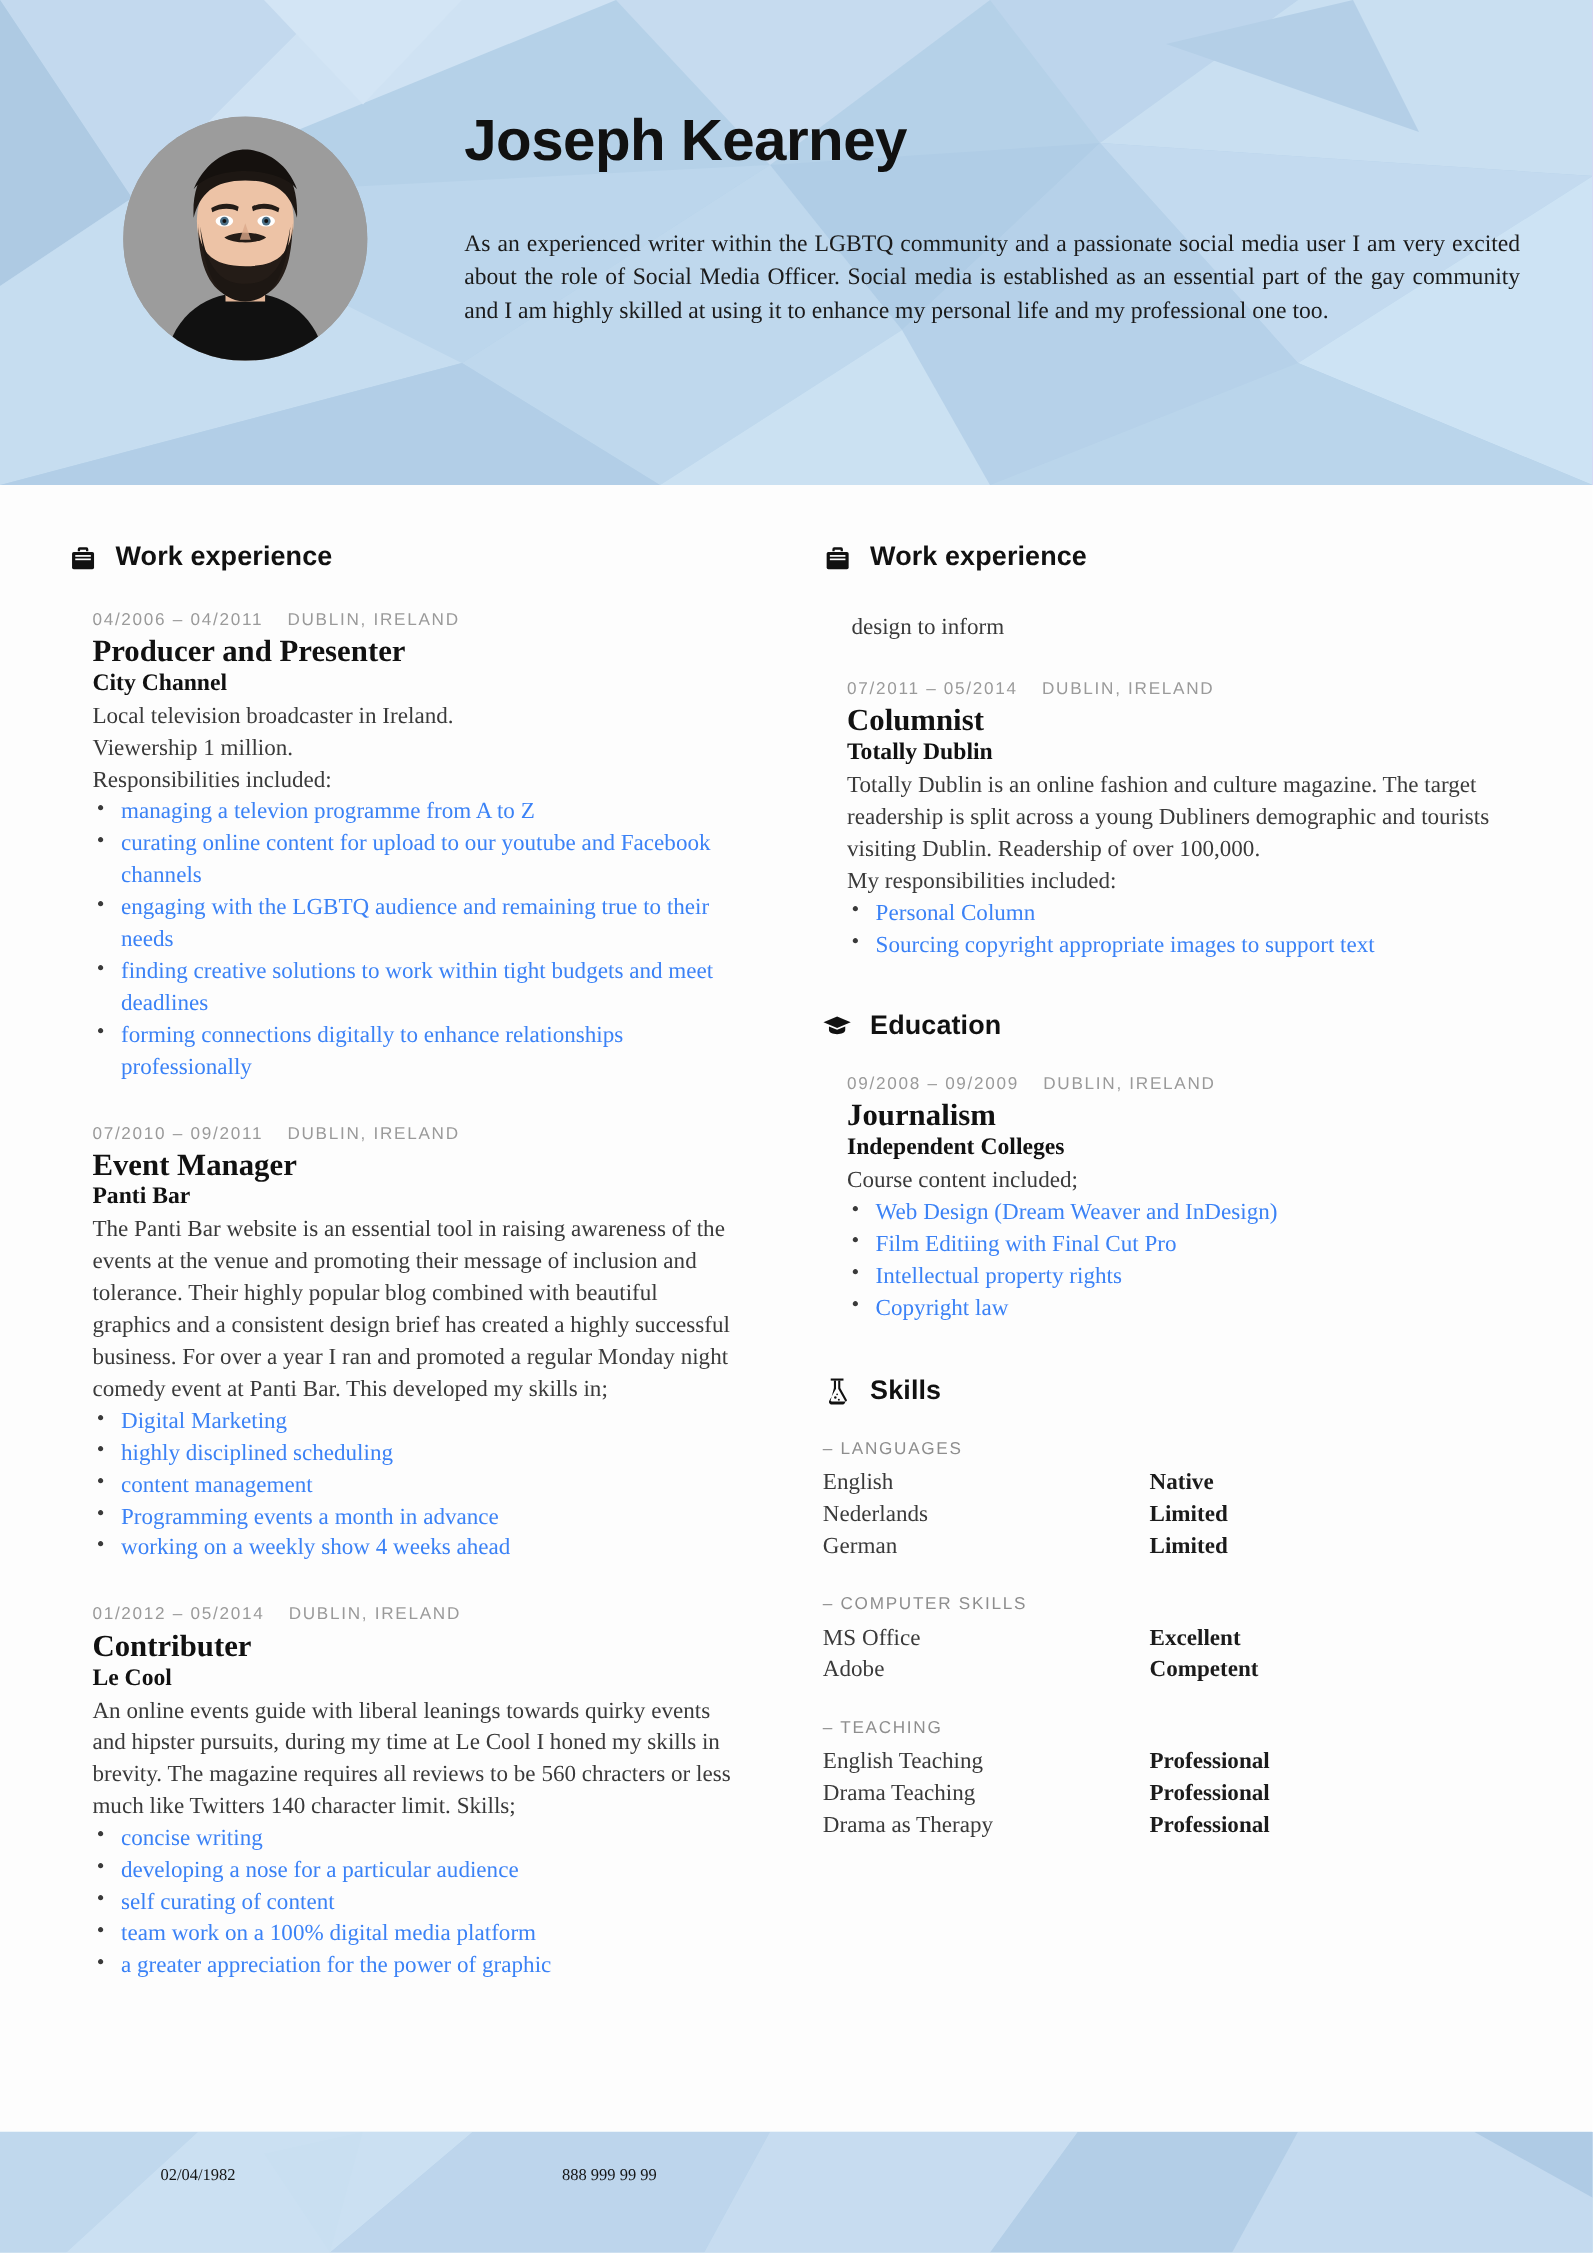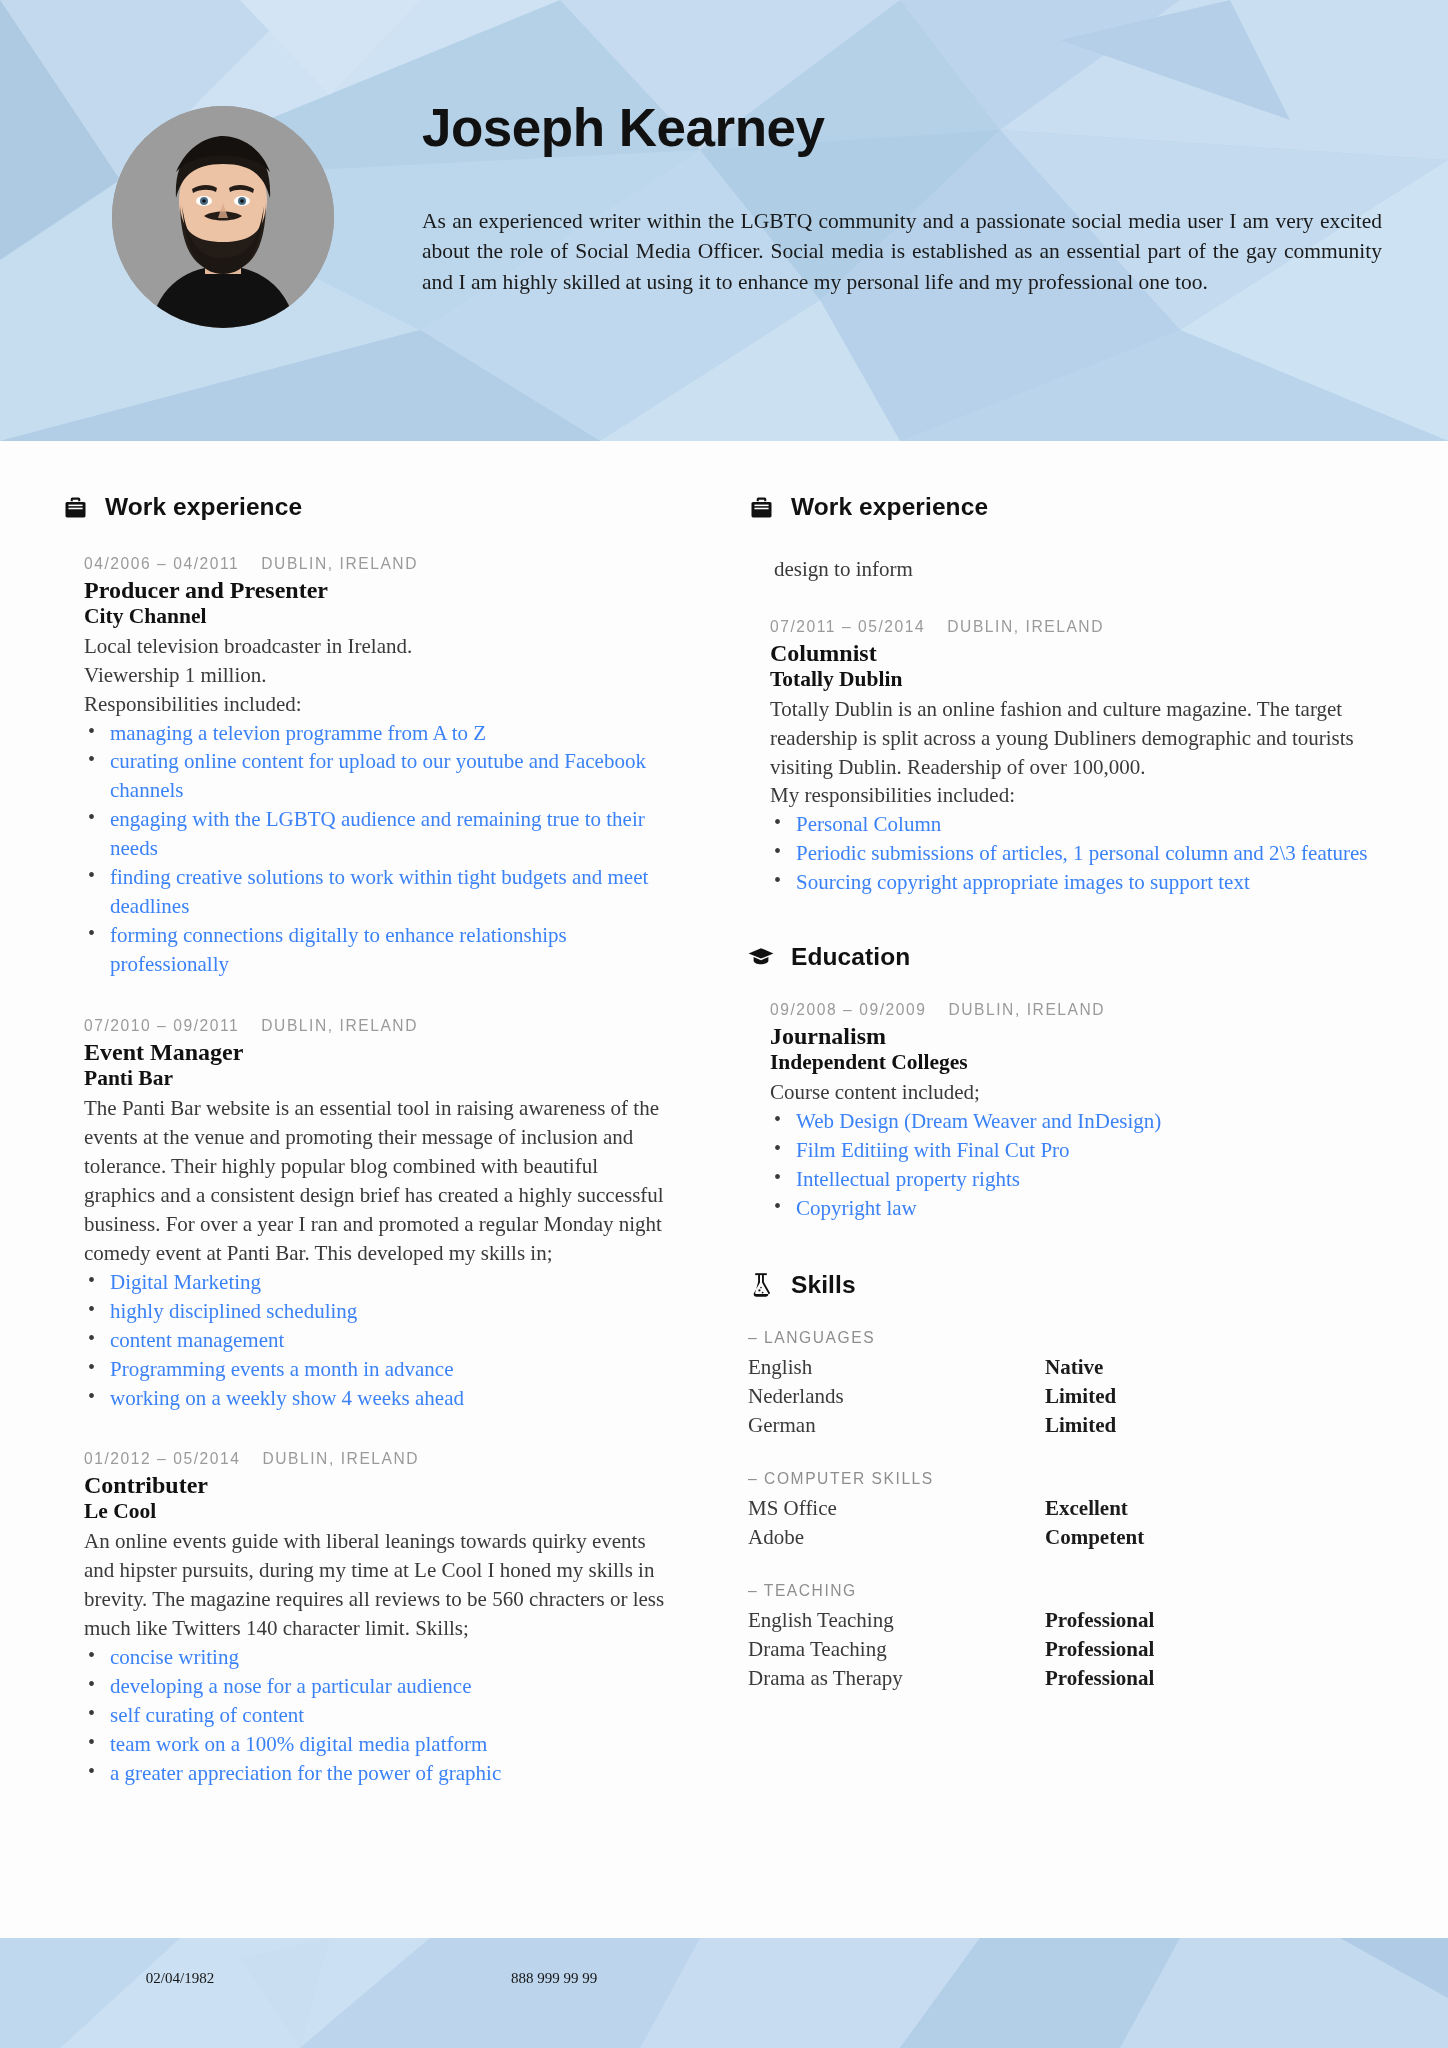--- a/index.html
+++ b/index.html
@@ -114,21 +114,21 @@
     font-size: 15.6px;
     letter-spacing: 1.55px;
     color: #9a9a9a;
     margin-bottom: 4px;
     white-space: nowrap;
   }
   .meta .loc { margin-left: 22px; }
 
   .role {
     font-family: "Liberation Serif", serif;
-    font-size: 24px;
+    font-size: 28px;
     font-weight: bold;
     color: #111111;
     line-height: 1.12;
   }
   .org {
     font-family: "Liberation Serif", serif;
     font-size: 21.5px;
     font-weight: bold;
     color: #111111;
     line-height: 1.15;
@@ -370,21 +370,20 @@
       <div class="entry">
         <div class="meta">
           <span>07/2011 – 05/2014</span><span class="loc">DUBLIN, IRELAND</span>
         </div>
         <div class="role">Columnist</div>
         <div class="org">Totally Dublin</div>
         <div class="desc" style="white-space:pre-line">Totally Dublin is an online fashion and culture magazine. The target readership is split across a young Dubliners demographic and tourists visiting Dublin. Readership of over 100,000.
 My responsibilities included:</div>
         <ul class="bullets">
           <li>Personal Column</li>
-          <li>Periodic submissions of articles, 1 personal column and 2\3 features</li>
           <li>Sourcing copyright appropriate images to support text</li>
         </ul>
       </div>
 
       <div class="section-head tight" style="margin-top:46px">
         <span class="sec-icon">
           <svg width="26" height="22" viewBox="0 0 26 22" fill="#111111">
             <path d="M13 2.2 L25.4 7.4 L13 12.6 L0.6 7.4 Z"></path>
             <path d="M5.6 11.1 L13 14.2 L20.4 11.1 L20.4 14.4 C20.4 16.6 17.1 18.2 13 18.2 C8.9 18.2 5.6 16.6 5.6 14.4 Z"></path>
           </svg>

